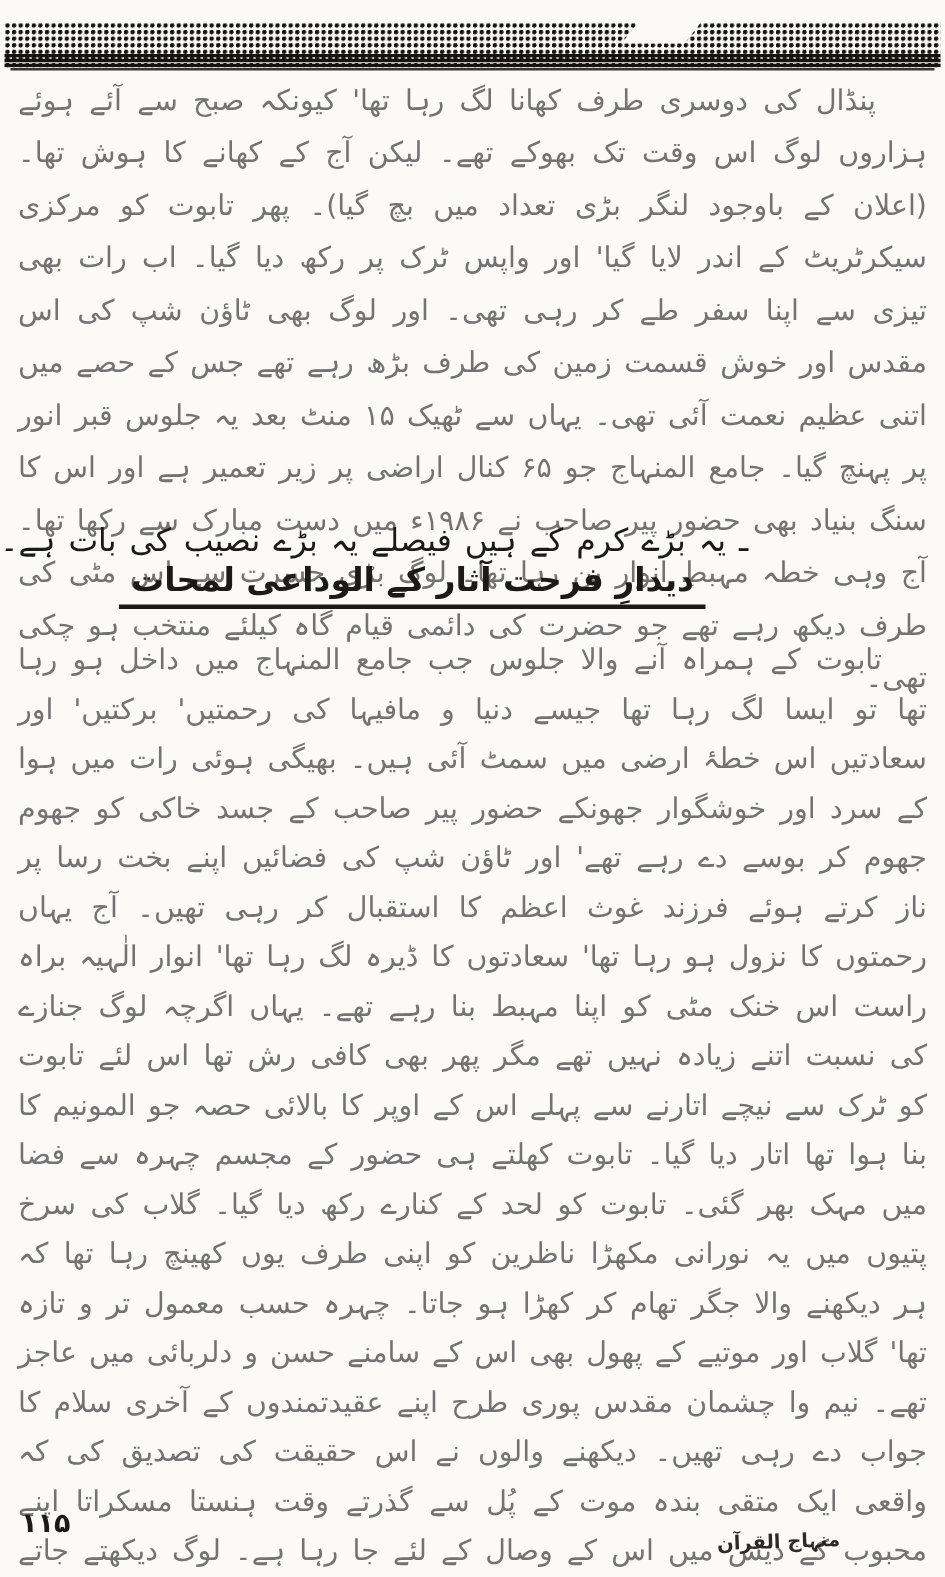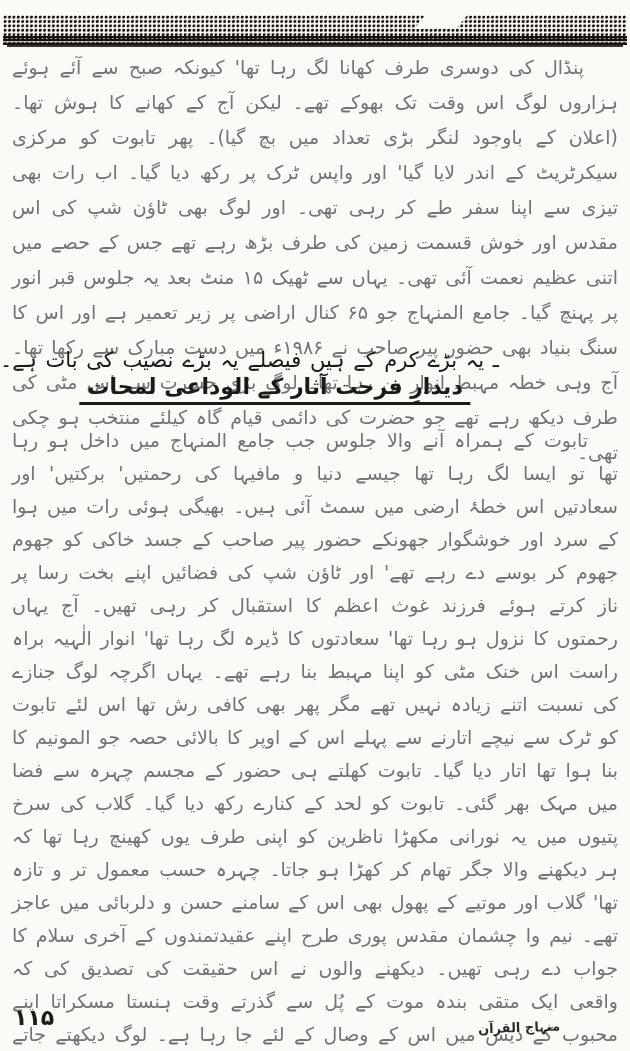--- a/index.html
+++ b/index.html
@@ -46,21 +46,21 @@
     transform:translateX(calc(-50% - 40px));
     width:max-content;max-width:600px;
     direction:rtl;text-align:center;
     font-size:22px;font-weight:bold;
     padding:0 8px 3px 8px;
     border-bottom:3px solid #1c1a17;
   }
 
   .pageno{
     position:absolute;left:14px;top:1005px;
-    font-size:22px;font-weight:bold;direction:rtl;letter-spacing:1px;
+    font-size:18px;font-weight:bold;direction:rtl;letter-spacing:1px;
   }
   .stamp{
     position:absolute;right:70px;top:1020px;
     font-size:13px;font-weight:bold;direction:rtl;
     transform:rotate(-2deg);opacity:.92;
   }
 </style>
 </head>
 <body>
 

